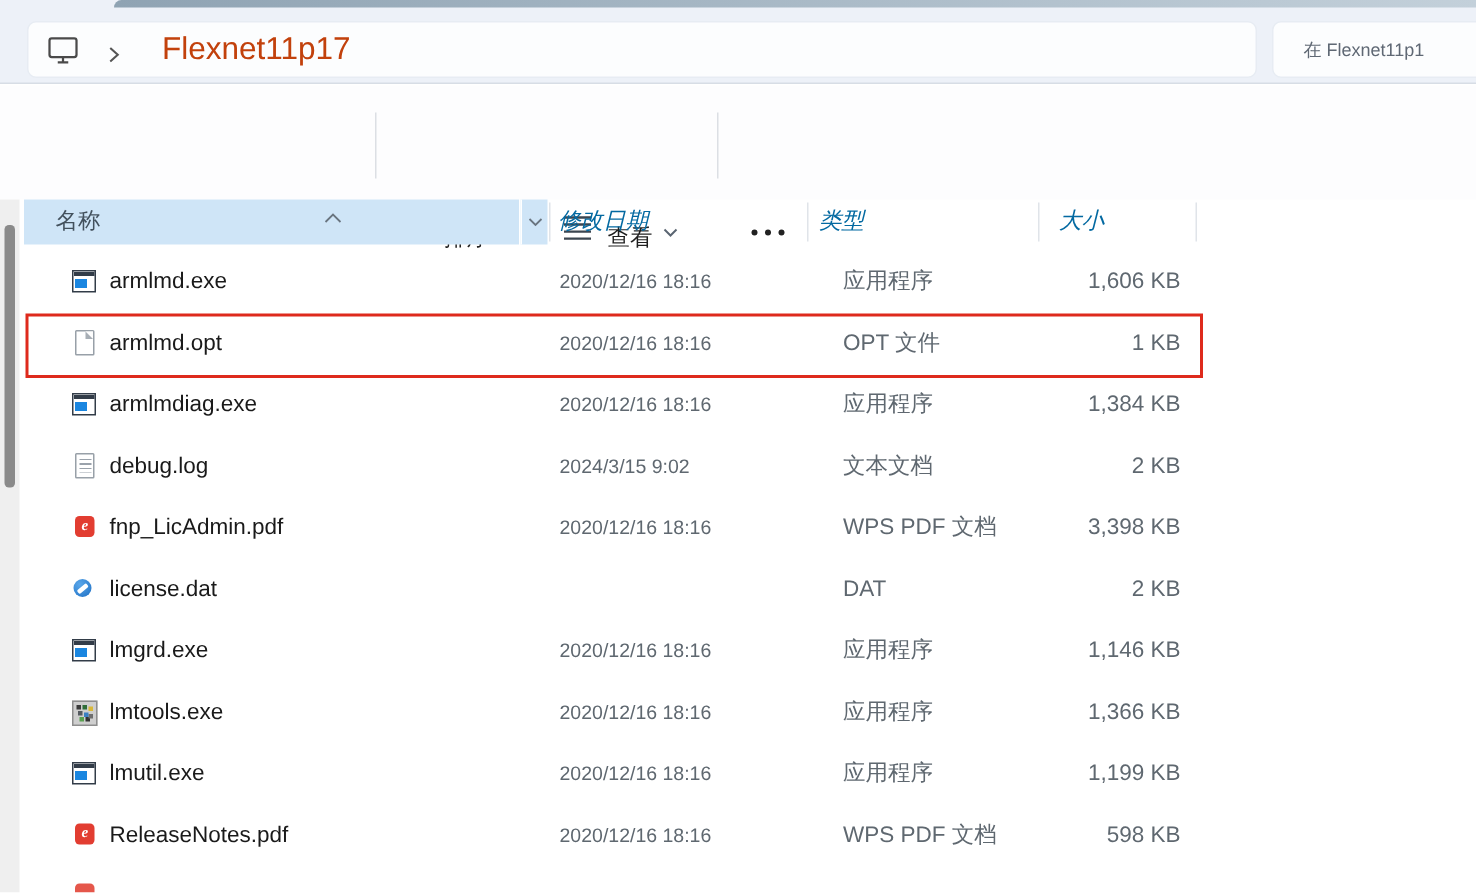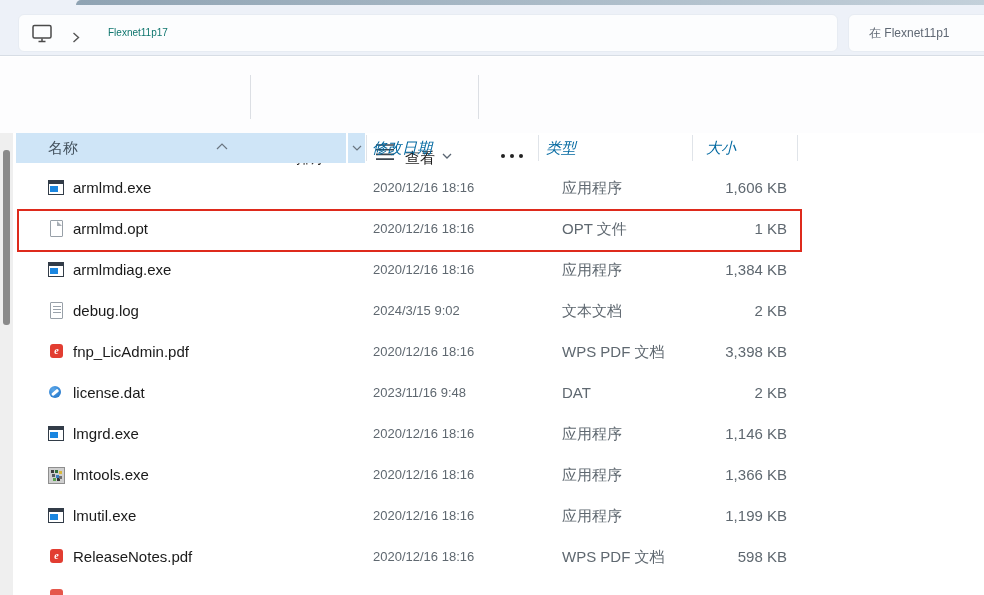--- a/index.html
+++ b/index.html
@@ -15,42 +15,42 @@
               background:linear-gradient(to right,#8fa3b3,#c3d0da);
               border-radius:7px 0 0 0; }
   
   .addrrow { position:absolute; left:0; top:8px; width:984px; height:48px;
              background:#edf1f8; border-bottom:1px solid #d7dde5; }
   .addrbox { position:absolute; left:18px; top:6px; width:820px; height:38px;
              background:#fcfdfe; border:1px solid #e7ecf3; border-radius:6px; }
   .pcicon { position:absolute; left:12px; top:8px; }
   .crumb-chev { position:absolute; left:53px; top:14px; }
   .crumb-txt { position:absolute; left:89px; top:0; height:32px; line-height:36px;
-               font-size:10px; color:#0f766e; }
+               font-size:21px; color:#c2410c; }
   .searchbox { position:absolute; left:848px; top:6px; width:150px; height:38px;
                background:#fcfdfe; border:1px solid #e7ecf3; border-radius:6px;
                overflow:hidden; }
   .search-txt { position:absolute; left:20px; top:0; height:36px; line-height:36px;
                 font-size:12px; color:#5f6874; white-space:nowrap; }
   
   .toolbar { position:absolute; left:0; top:57px; width:984px; height:76px; background:#fdfdfe; }
   .tbtn { position:absolute; top:77px; height:40px; display:flex; align-items:center;
           justify-content:center; border-radius:5px; cursor:default; }
   .tbtn.icon-only { width:44px; }
   .tsep { position:absolute; top:18px; width:1px; height:44px; background:#dcdfe4; }
   .tlabel { font-size:15px; color:#1f1f1f; margin:8px 7px 0 9px; }
   .dots { letter-spacing:0; }
   
   .scroll-track { position:absolute; left:0; top:133px; width:13px; height:462px; background:#efefef; }
   .scroll-thumb { position:absolute; left:3px; top:17px; width:7px; height:175px;
                   background:#8a8a8a; border-radius:3px; }
   .hdr { position:absolute; left:0; top:133px; width:860px; height:30px; }
   .hdr-name { position:absolute; left:16px; top:0; width:330px; height:30px;
               background:#cfe5f7; line-height:30px; font-size:15px; color:#43515d;
-              padding-left:32px; }
+              padding-left:21px; }
   .hdr-caret { position:absolute; left:200px; top:-3px; }
   .hdr-filter { position:absolute; left:347px; top:0; width:18px; height:30px;
                 background:#cfe5f7; border-left:1px solid #ffffff;
                 display:flex; align-items:center; justify-content:center; }
   .hdr-lbl { position:absolute; top:0; height:30px; line-height:30px; font-size:15px; color:#0369a1;font-style:italic; }
   .hdr-modified { left:372px; } .hdr-type { left:546px; } .hdr-size { left:700px;margin-left:6px; }
   .colsep { position:absolute; top:135px; width:1px; height:26px; background:#e0e4e9; }
   
   .file-list { position:absolute; left:0; top:167px; width:860px; }
   .frow { position:relative; width:860px; height:41px; }
@@ -262,21 +262,20 @@
     <div class="frow">
     <span class="fic ic-wpspdf"></span>
     <span class="fname">fnp_LicAdmin.pdf</span>
     <span class="fmod">2020/12/16 18:16</span>
     <span class="ftype">WPS PDF 文档</span>
     <span class="fsize">3,398 KB</span>
   </div>
     <div class="frow">
     <span class="fic ic-dat"></span>
     <span class="fname">license.dat</span>
-    <span class="fmod">2023/11/16 9:48</span>
     <span class="ftype">DAT</span>
     <span class="fsize">2 KB</span>
   </div>
     <div class="frow">
     <span class="fic ic-app"></span>
     <span class="fname">lmgrd.exe</span>
     <span class="fmod">2020/12/16 18:16</span>
     <span class="ftype">应用程序</span>
     <span class="fsize">1,146 KB</span>
   </div>

